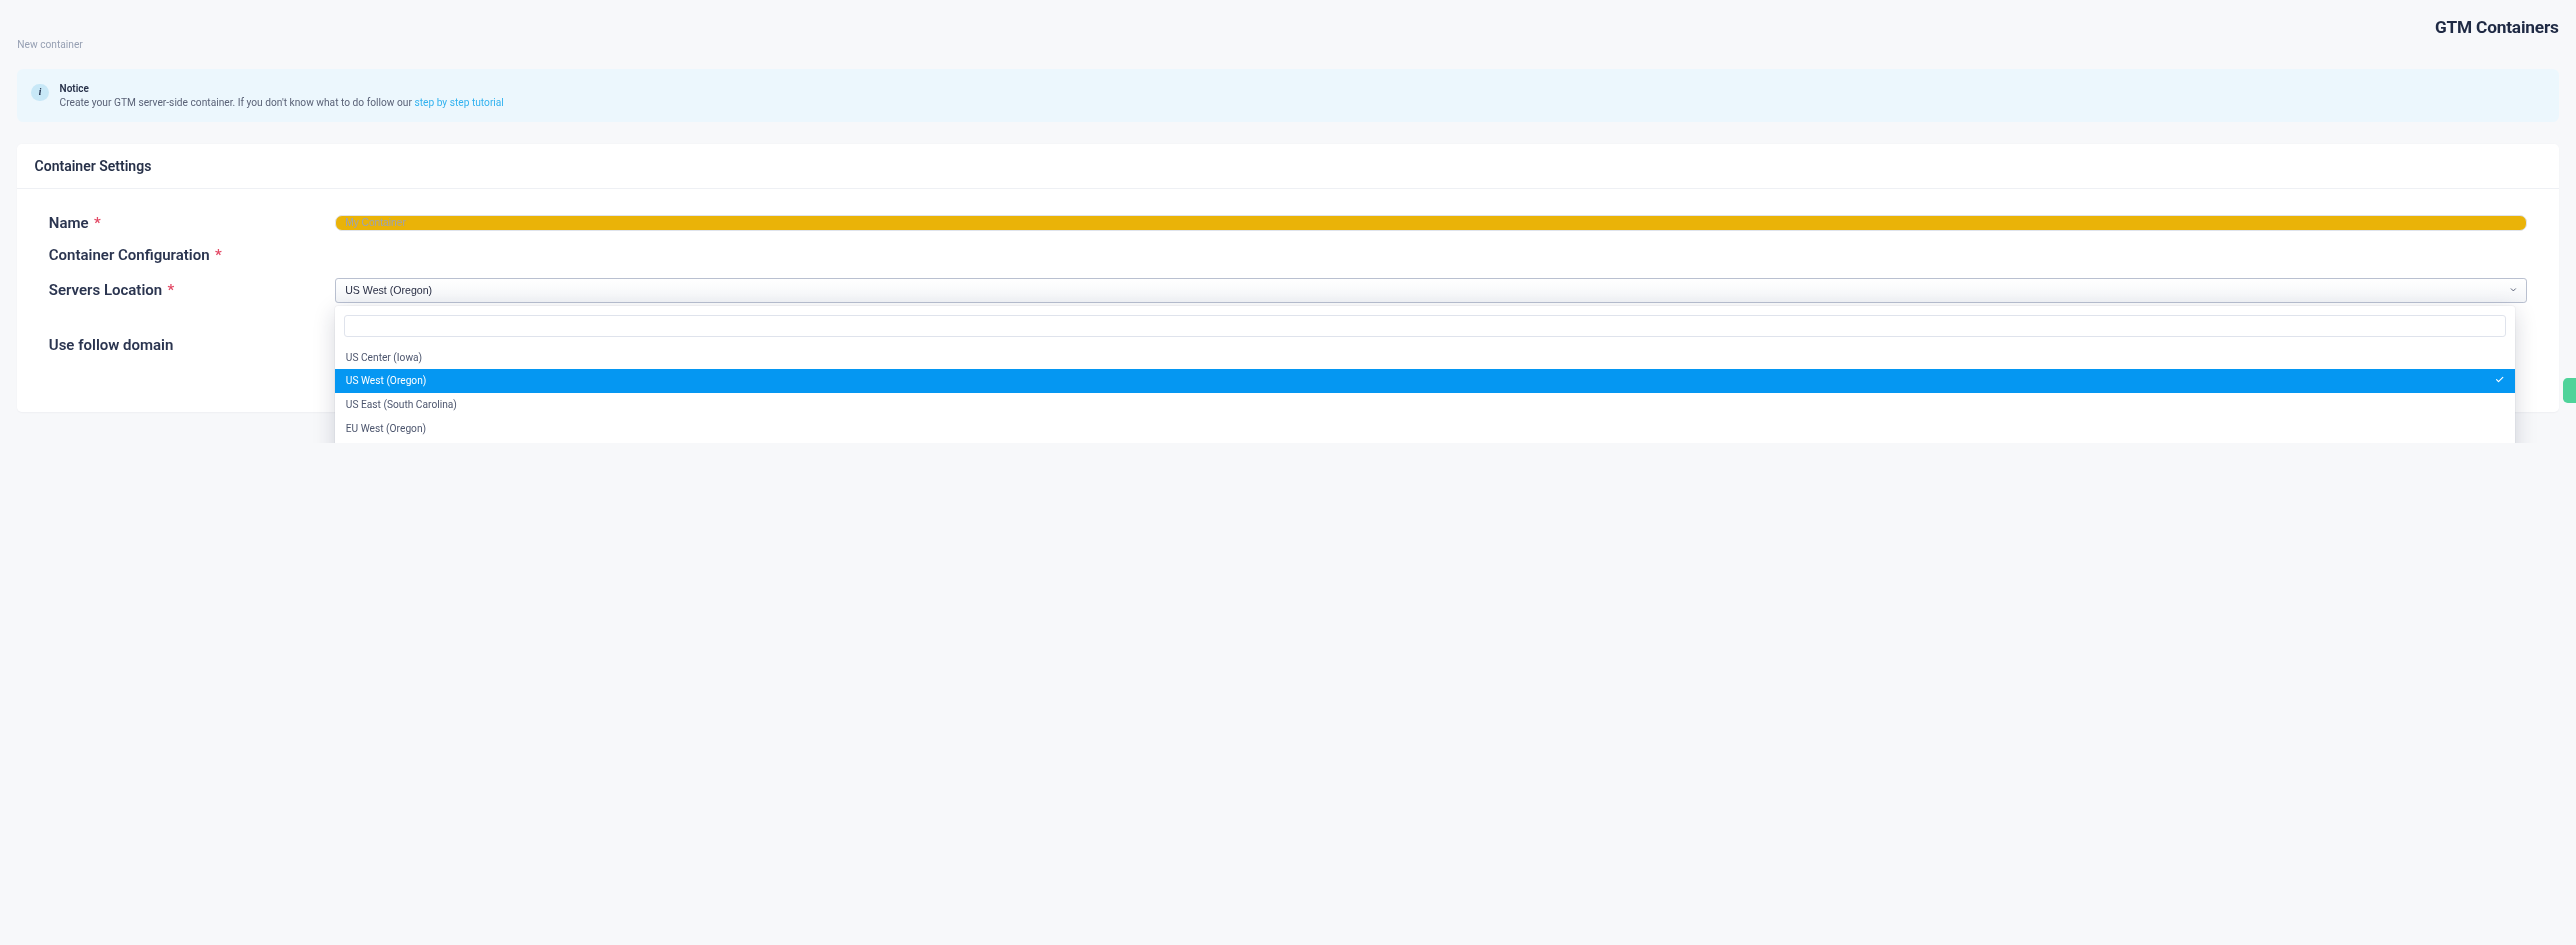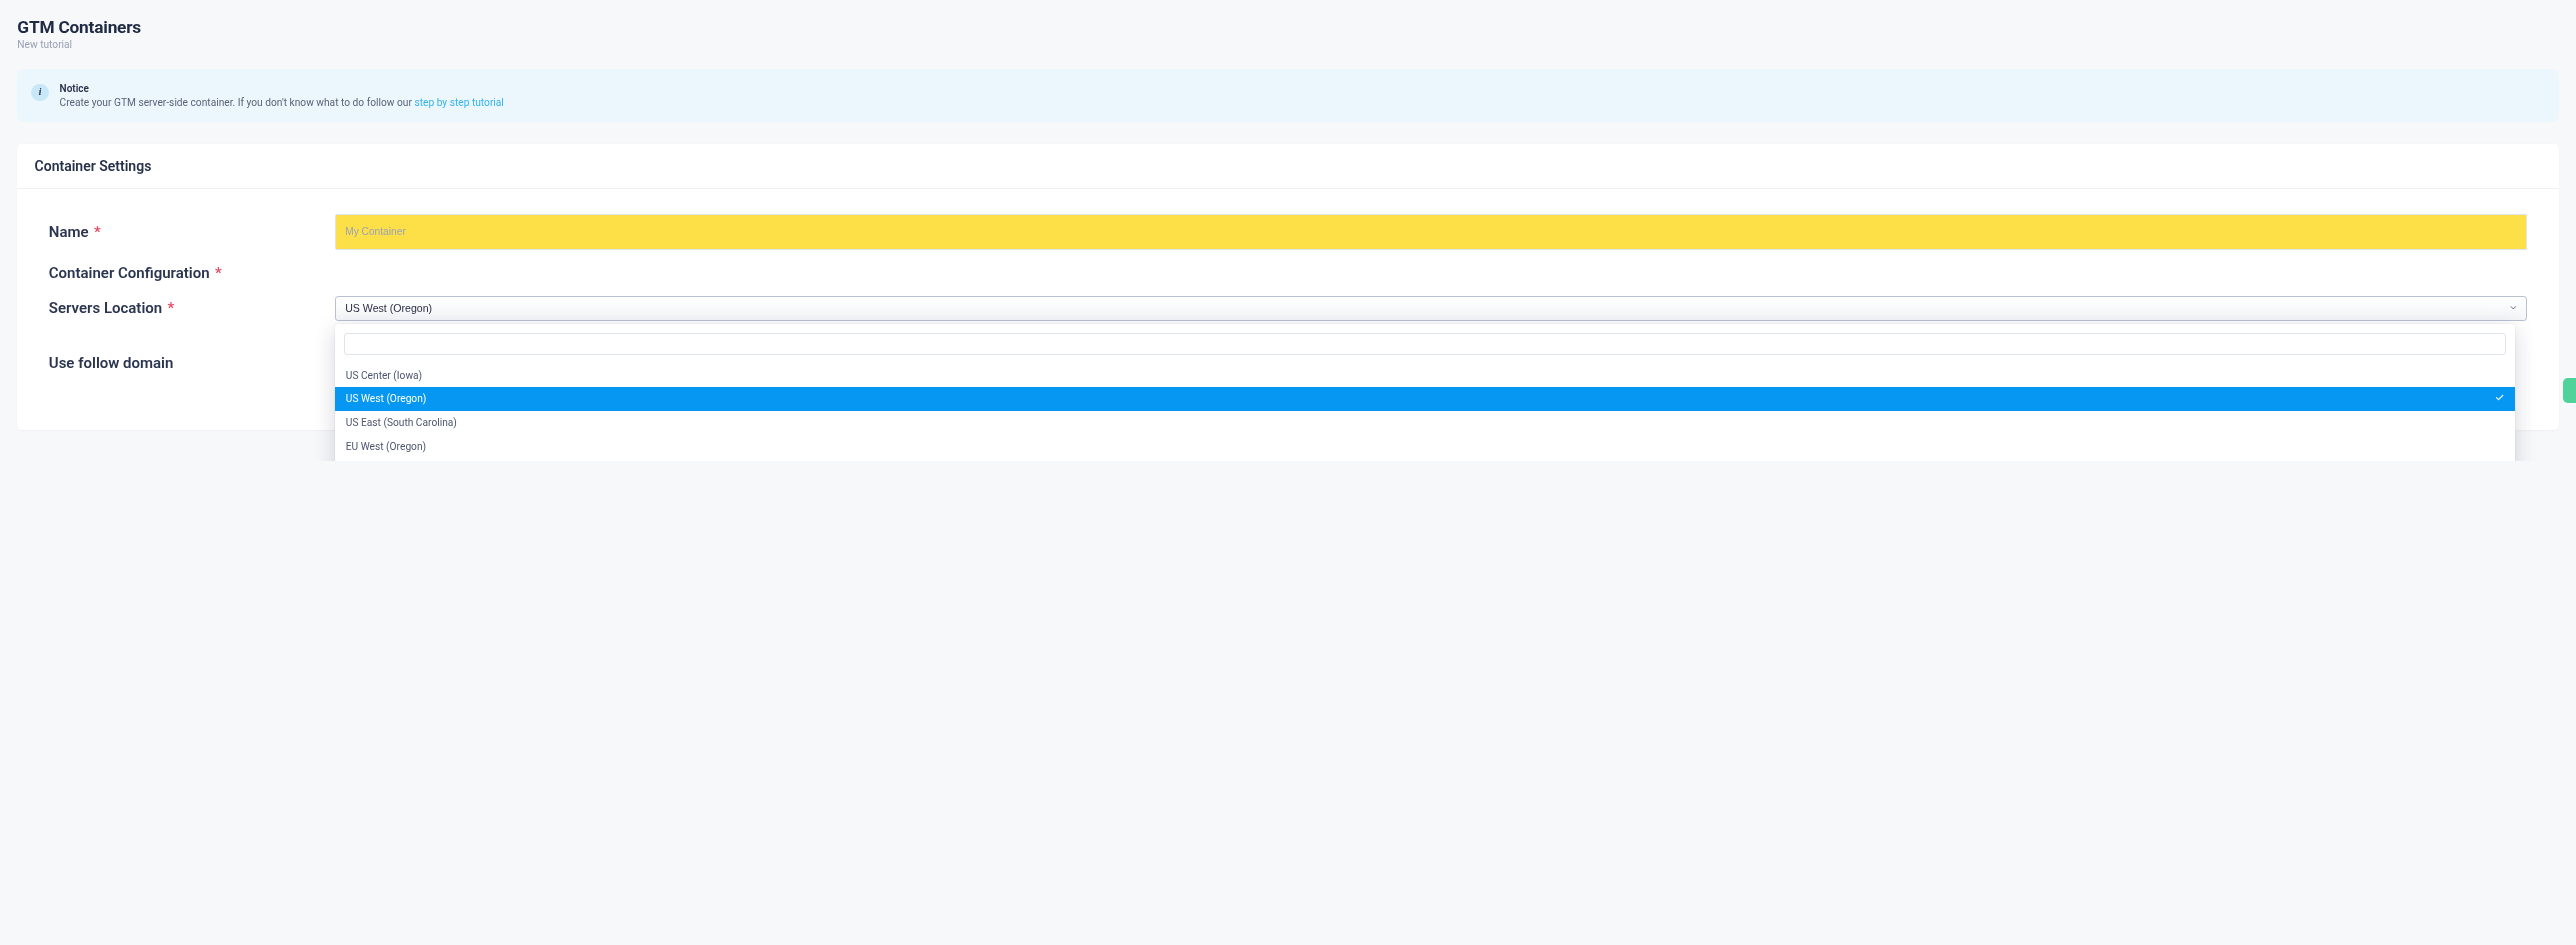--- a/index.html
+++ b/index.html
@@ -14,20 +14,21 @@
       font-size: 11px;
     }
     .page {
       padding: 17.3px 17.3px 31.5px 17.3px;
     }
     .page-title {
       font-size: 17.3px;
       font-weight: 700;
       color: #1f2a44;
       letter-spacing: -0.2px;
+      text-align: right;
     }
     .page-subtitle {
       font-size: 10.2px;
       color: #97a0b3;
       margin-top: 1.6px;
     }
     .notice-card {
       margin-top: 19px;
       background: #ecf7fd;
       border-radius: 6.3px;
@@ -96,28 +97,28 @@
     }
     .required {
       color: #e34a66;
       margin-left: 1.6px;
     }
     .form-field {
       flex: 1;
     }
     .text-input {
       width: 100%;
-      height: 36px;
+      height: 16px;
       border: 0.8px solid #e0e4ec;
-      border-radius: 2px;
+      border-radius: 7px;
       padding: 0 9.4px;
       font-size: 10.2px;
       color: #2a2f45;
       outline: none;
-      background: #fde047;
+      background: #eab308;
     }
     .text-input::placeholder {
       color: #9aa2b5;
     }
     .select-wrapper {
       position: relative;
     }
     .select-button {
       width: 100%;
       height: 25px;
@@ -194,21 +195,21 @@
       border-bottom-left-radius: 4.7px;
     }
   </style>
 </head>
 <body>
 
 <div class="page">
 
   <div>
     <h1 class="page-title">GTM Containers</h1>
-    <div class="page-subtitle">New tutorial</div>
+    <div class="page-subtitle">New container</div>
   </div>
 
   <div class="notice-card">
     <div class="info-badge">i</div>
     <div>
       <div class="notice-title">Notice</div>
       <div class="notice-body">
         <span>Create your GTM server-side container. If you don't know what to do follow our </span><a href="#">step by step tutorial</a>
       </div>
     </div>

